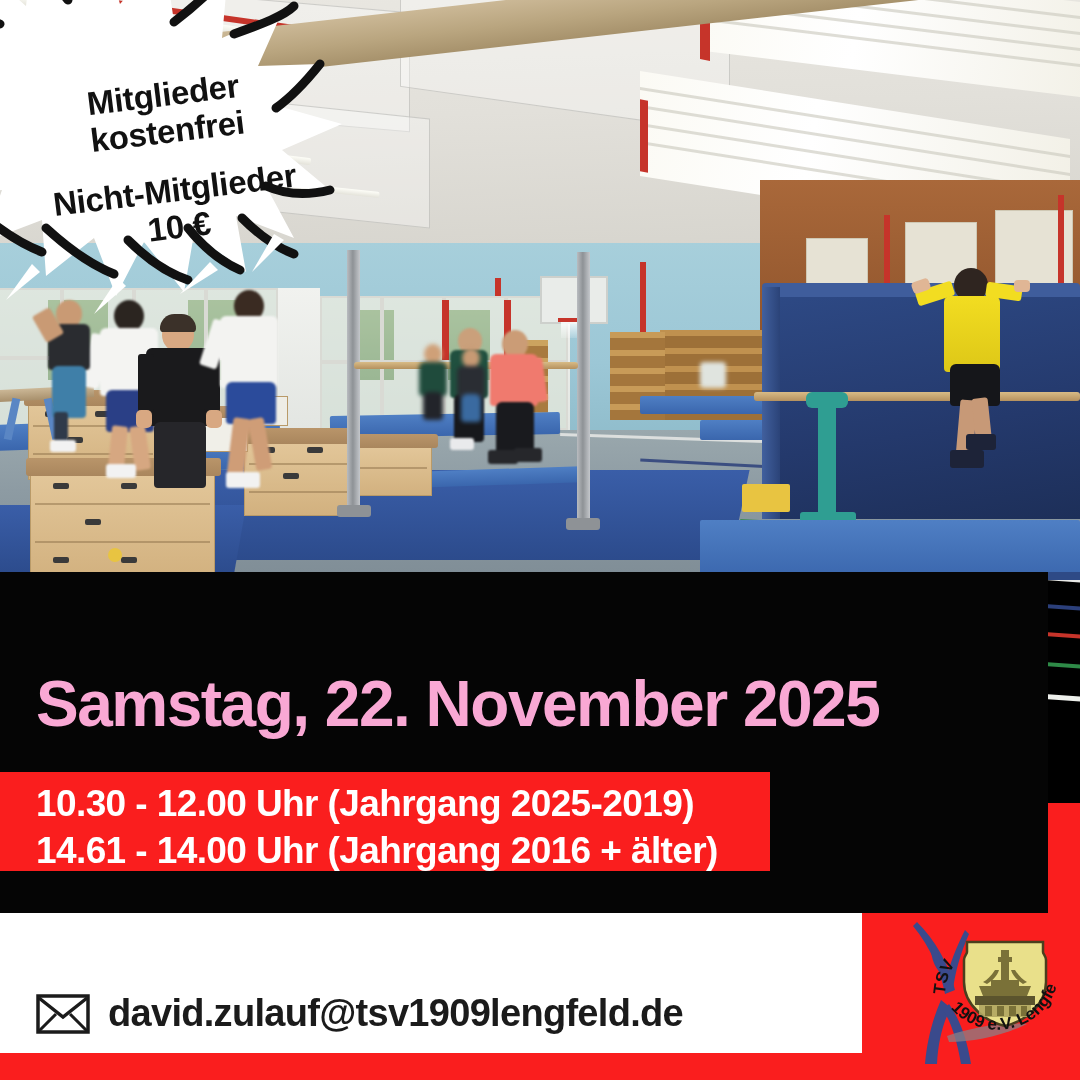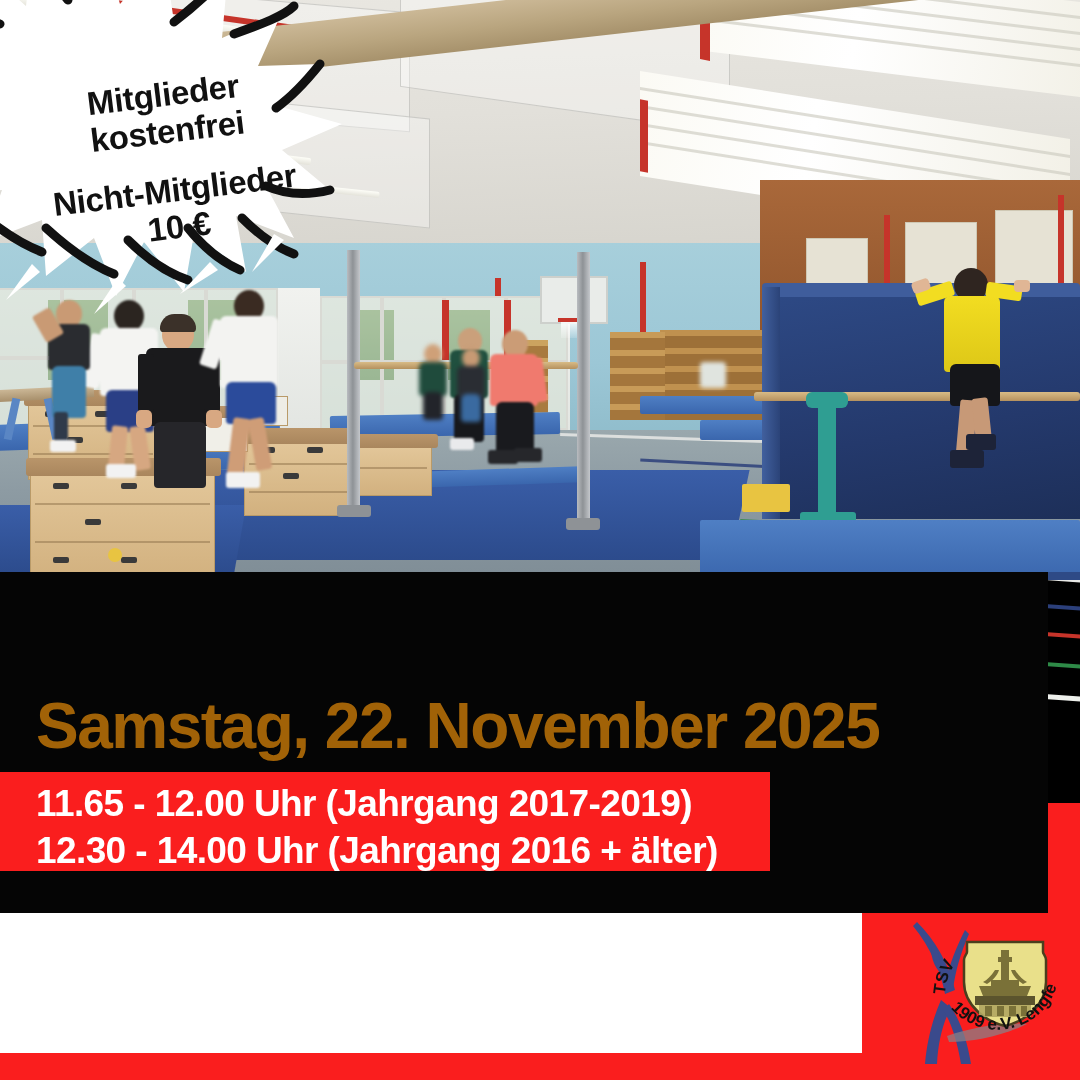--- a/index.html
+++ b/index.html
@@ -80,21 +80,21 @@
 
   
   .band{position:absolute;left:0;top:572px;width:1048px;height:341px;background:#050505;}
   .title{
     position:absolute;left:38px;top:612px;color:#fff;font-weight:bold;
     font-size:66px;line-height:1;letter-spacing:-1px;
     font-family:"Liberation Sans Narrow","Liberation Sans",sans-serif;
     transform:scaleX(1.0);transform-origin:left center;
   }
   .subtitle{
-    position:absolute;left:36px;top:694px;color:#a16207;font-weight:bold;
+    position:absolute;left:36px;top:672px;color:#f9a8d4;font-weight:bold;
     font-size:64px;line-height:1;letter-spacing:-1.5px;
     font-family:"Liberation Sans Narrow","Liberation Sans",sans-serif;
   }
   .timebar{position:absolute;left:0;top:772px;width:770px;height:99px;background:#fa1e1e;}
   .timeline{position:absolute;left:36px;color:#fff;font-weight:bold;font-size:37px;
     letter-spacing:-.6px;white-space:nowrap;
     font-family:"Liberation Sans Narrow","Liberation Sans",sans-serif;}
   .tl1{top:783px;}
   .tl2{top:830px;}
 
@@ -425,26 +425,34 @@
     <div style="position:absolute;left:-6px;top:92px;width:60px;height:4px;background:#2e8a47;transform:rotate(4deg);"></div>
     <div style="position:absolute;left:-6px;top:124px;width:60px;height:5px;background:#eef0ec;transform:rotate(4deg);"></div>
     <div style="position:absolute;left:-4px;top:-2px;width:40px;height:10px;background:#2e4a86;"></div>
   </div>
 
   <div class="band"></div>
 
   <div class="subtitle">Samstag, 22. November 2025</div>
 
   <div class="timebar"></div>
-  <div class="timeline tl1">11.65 - 12.00 Uhr (Jahrgang 2017-2019)</div>
-  <div class="timeline tl2">12.30 - 14.00 Uhr (Jahrgang 2016 + älter)</div>
+  <div class="timeline tl1">10.30 - 12.00 Uhr (Jahrgang 2025-2019)</div>
+  <div class="timeline tl2">14.61 - 14.00 Uhr (Jahrgang 2016 + älter)</div>
 
   <div class="whitepanel"></div>
 
 
+  <div class="mailrow">
+    <svg class="env" viewBox="0 0 54 40">
+      <rect x="2" y="2" width="50" height="36" fill="#fff" stroke="#1b1b1b" stroke-width="3.5"></rect>
+      <path d="M3,4 L27,23 L51,4" fill="none" stroke="#1b1b1b" stroke-width="3.5"></path>
+      <path d="M3,37 L20,20 M51,37 L34,20" fill="none" stroke="#1b1b1b" stroke-width="3"></path>
+    </svg>
+    <span class="email">david.zulauf@tsv1909lengfeld.de</span>
+  </div>
 
   <div class="logo">
     <svg viewBox="0 0 160 148">
 
       <g fill="#3a4a8c">
         <path d="M8,6 C26,28 36,52 40,74 L50,70 C44,44 30,20 12,2 Z"></path>
         <path d="M64,14 C56,32 50,52 48,70 L40,66 C44,44 52,26 60,10 Z"></path>
         <path d="M30,26 C34,34 36,44 35,52 C30,48 26,38 26,28 Z"></path>
         <path d="M36,80 C28,98 22,120 20,144 L32,144 C33,122 38,102 46,88 Z"></path>
         <path d="M44,84 C54,98 62,118 66,144 L56,144 C52,120 46,102 38,90 Z"></path>

